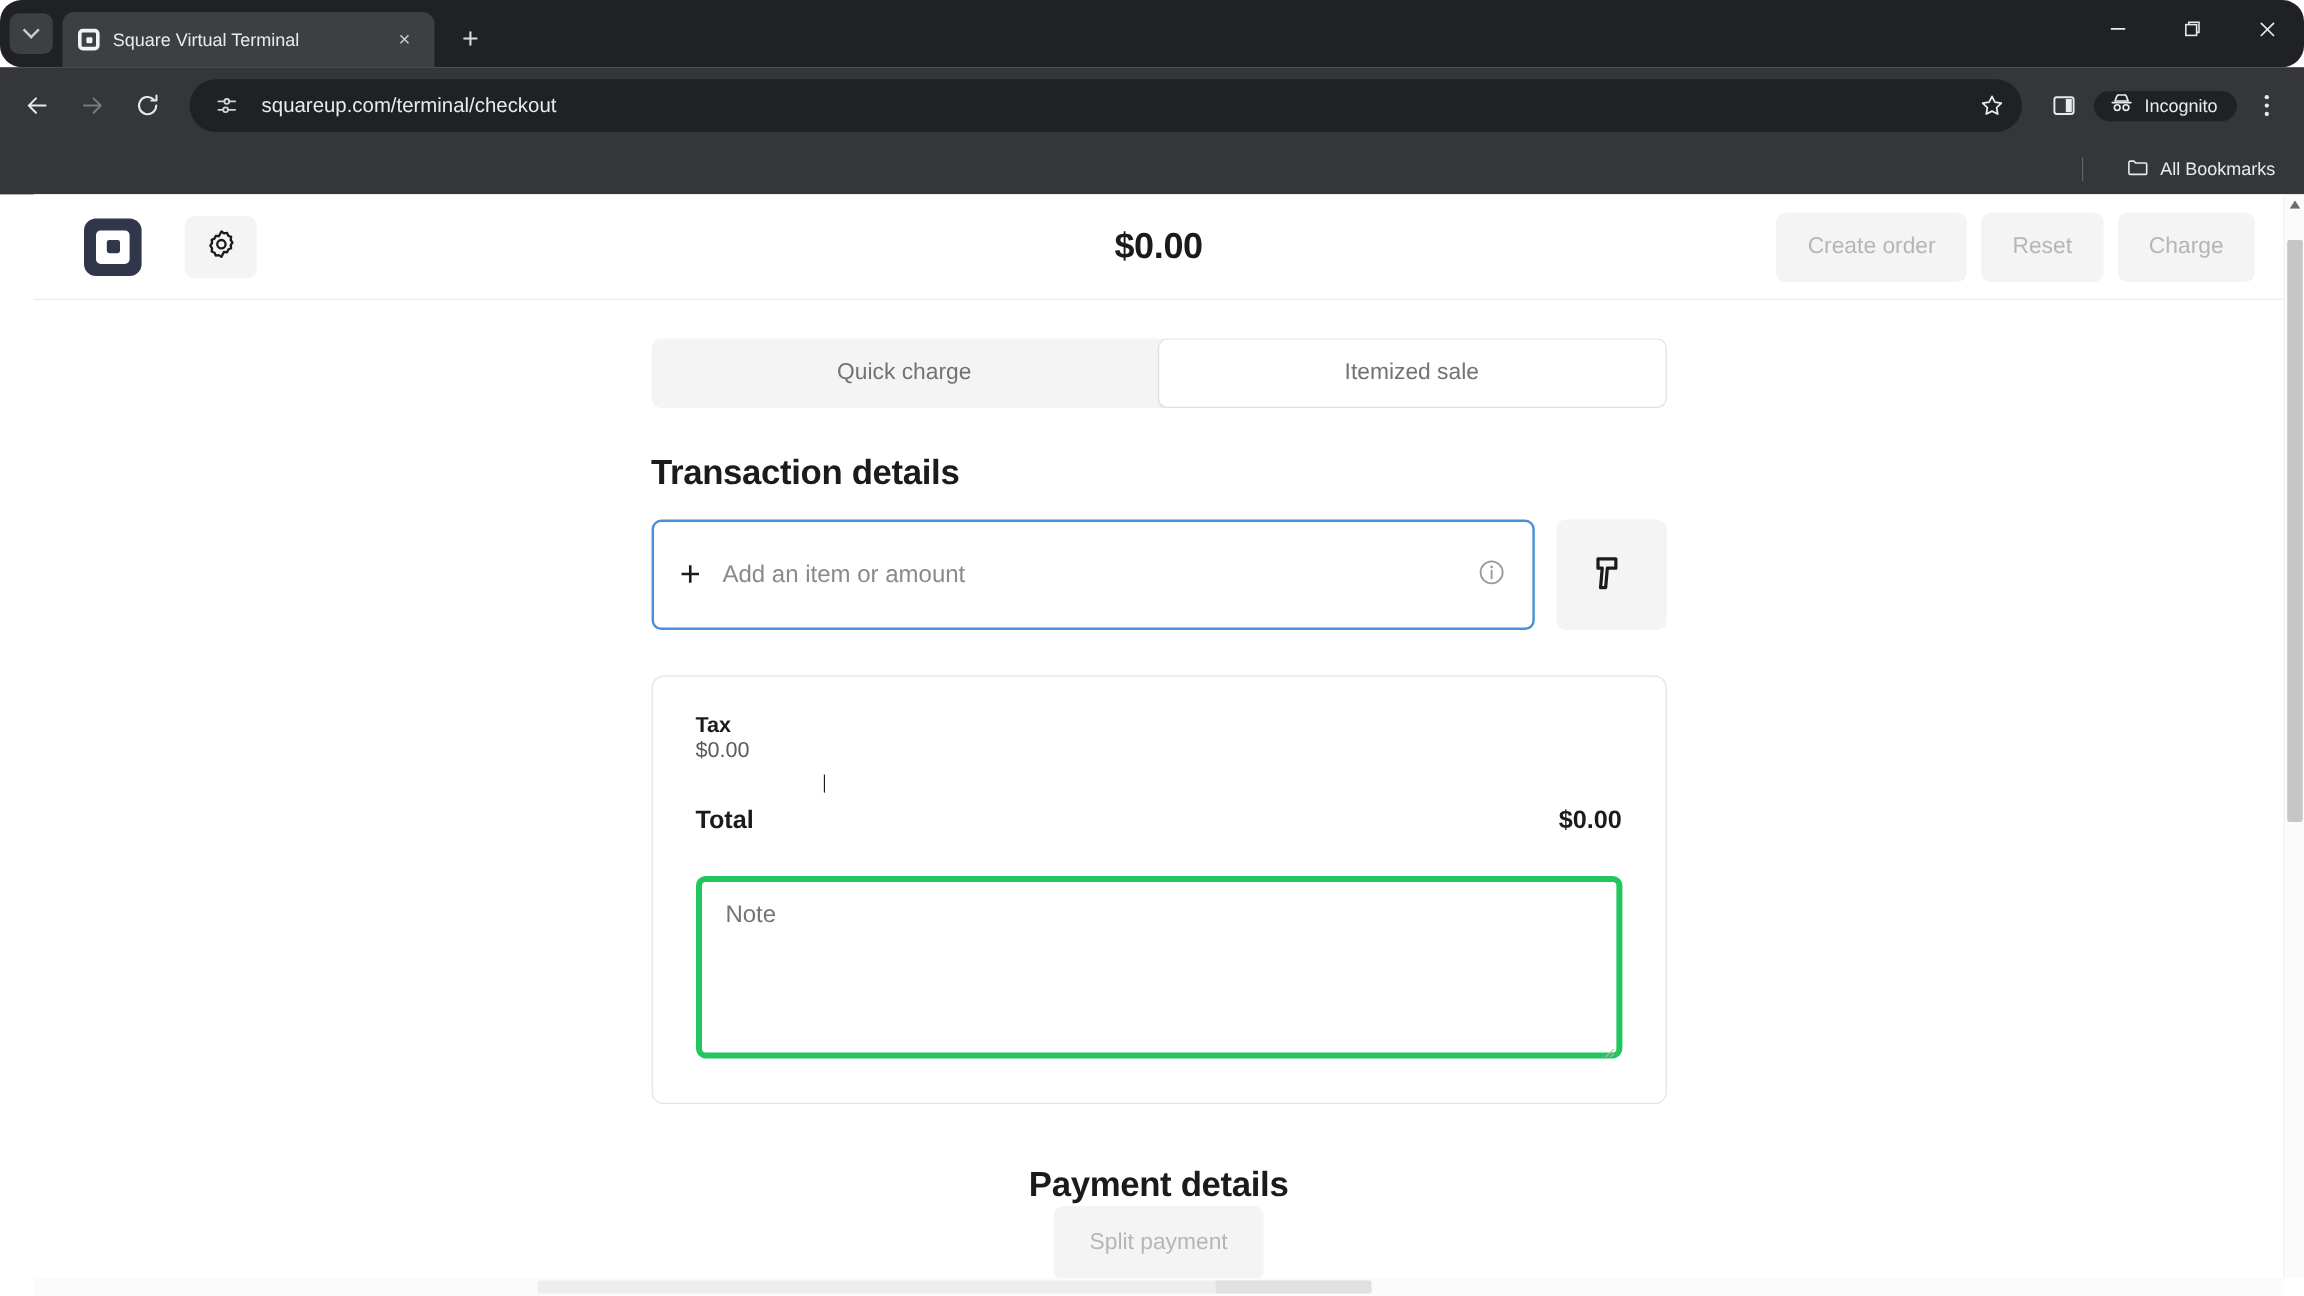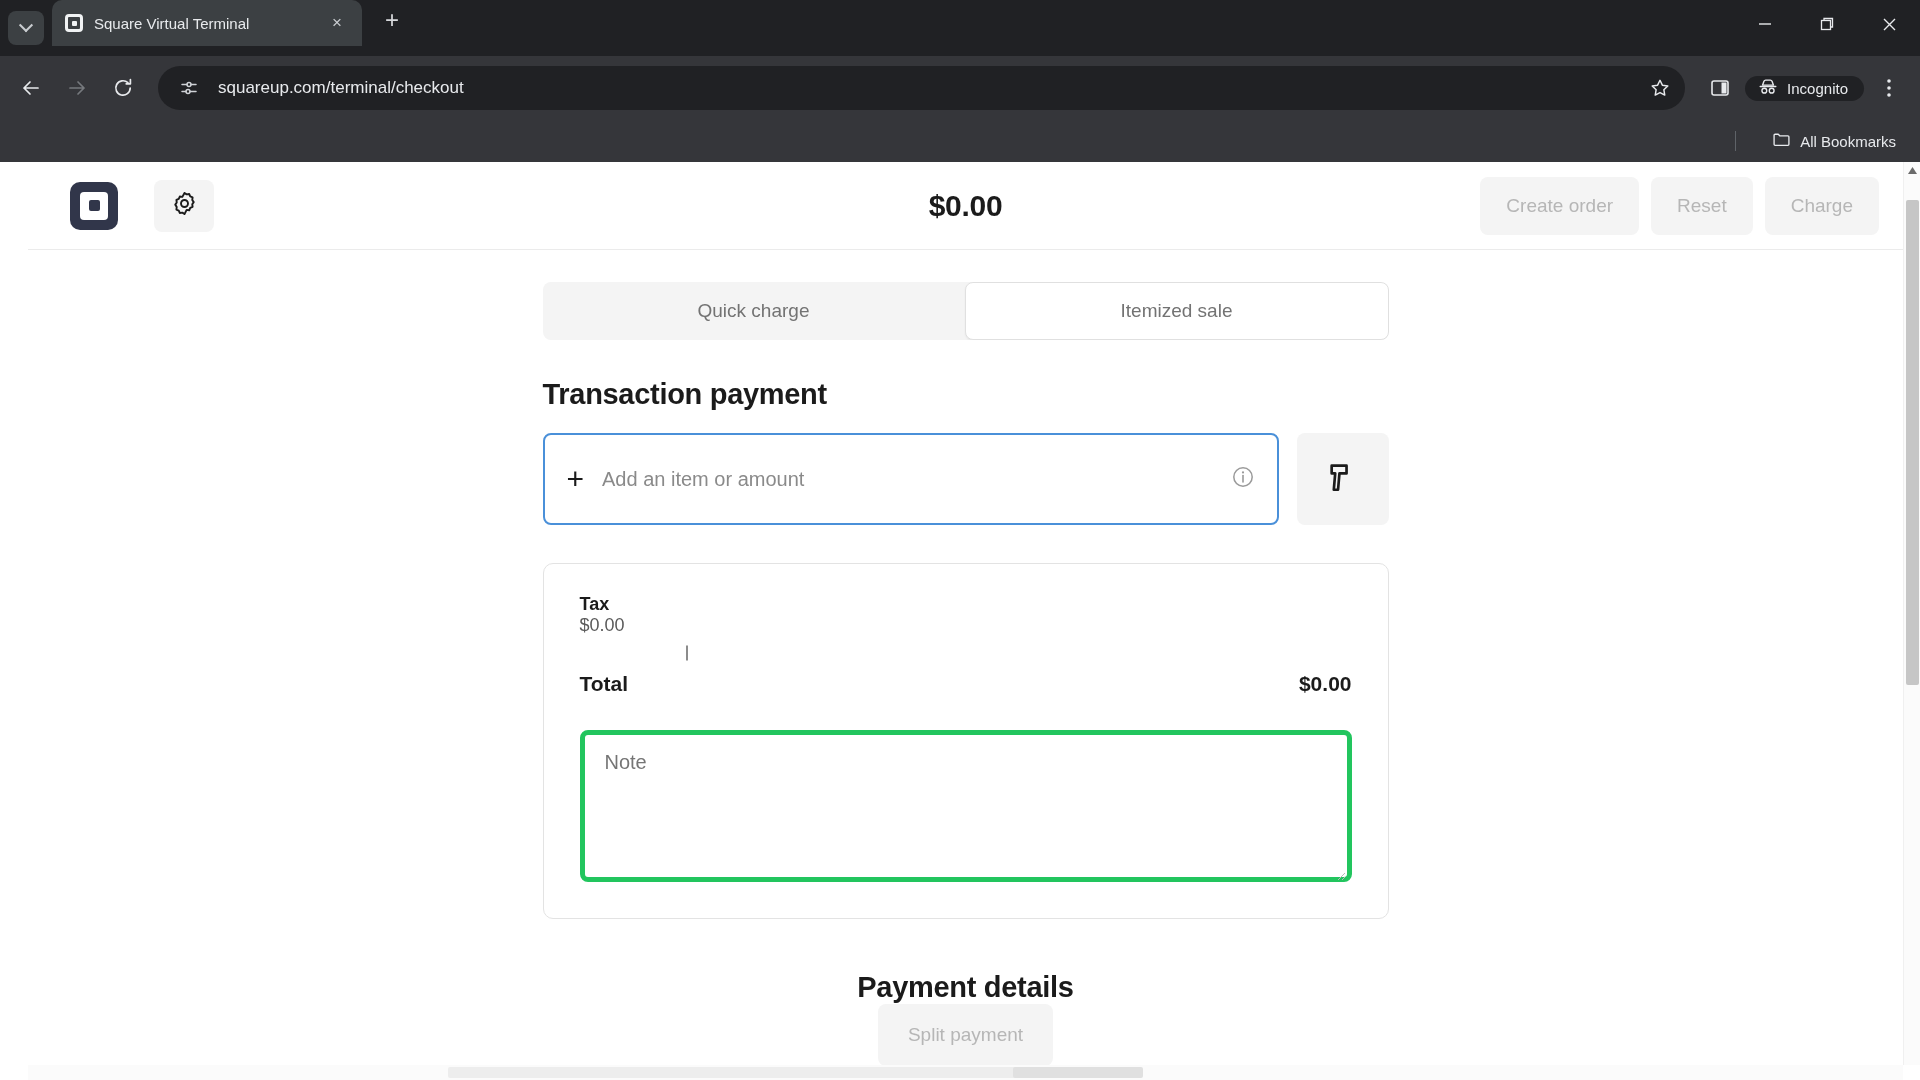--- a/index.html
+++ b/index.html
@@ -7,22 +7,22 @@
     width: 1920px; height: 1080px;
     overflow: hidden;
     font-family: "Liberation Sans", sans-serif;
     background: #ffffff;
   }
 
   
   .browser { width: 1920px; height: 1080px; display: flex; flex-direction: column; }
 
   .tabstrip {
-    height: 56px; background: #202124; display: flex; align-items: flex-start;
-    padding: 0; position: relative; flex: none;
+    height: 56px; background: #202124; display: flex; align-items: flex-end;
+    padding: 0; position: relative; flex: none; border-radius: 18px;
   }
   .tabstrip-left {
     width: 52px; height: 56px; display: flex; align-items: center; justify-content: center;
   }
   .tab-search-btn {
     width: 36px; height: 34px; border-radius: 8px; background: #3c4043;
     display: flex; align-items: center; justify-content: center; cursor: pointer;
   }
   .chev-down { width: 10px; height: 10px; border-right: 2px solid #c9ccd0; border-bottom: 2px solid #c9ccd0;
     transform: rotate(45deg) translate(-2px,-2px); }
@@ -333,21 +333,21 @@
       </div>
 
       <div class="content">
         <div class="center-col">
 
           <div class="segmented">
             <div class="seg">Quick charge</div>
             <div class="seg active">Itemized sale</div>
           </div>
 
-          <h2 class="section-title">Transaction payment</h2>
+          <h2 class="section-title">Transaction details</h2>
 
           <div class="item-row">
             <div class="item-input">
               <span class="plus-icon">+</span>
               <span class="item-placeholder">Add an item or amount</span>
               <span>
                 <svg width="24" height="24" viewBox="0 0 24 24">
                   <circle cx="12" cy="12" r="9.2" fill="none" stroke="#9a9a9a" stroke-width="1.5"></circle>
                   <circle cx="12" cy="7.4" r="1.1" fill="#9a9a9a"></circle>
                   <path d="M12 10.6v6.4" stroke="#9a9a9a" stroke-width="1.6" stroke-linecap="round"></path>

